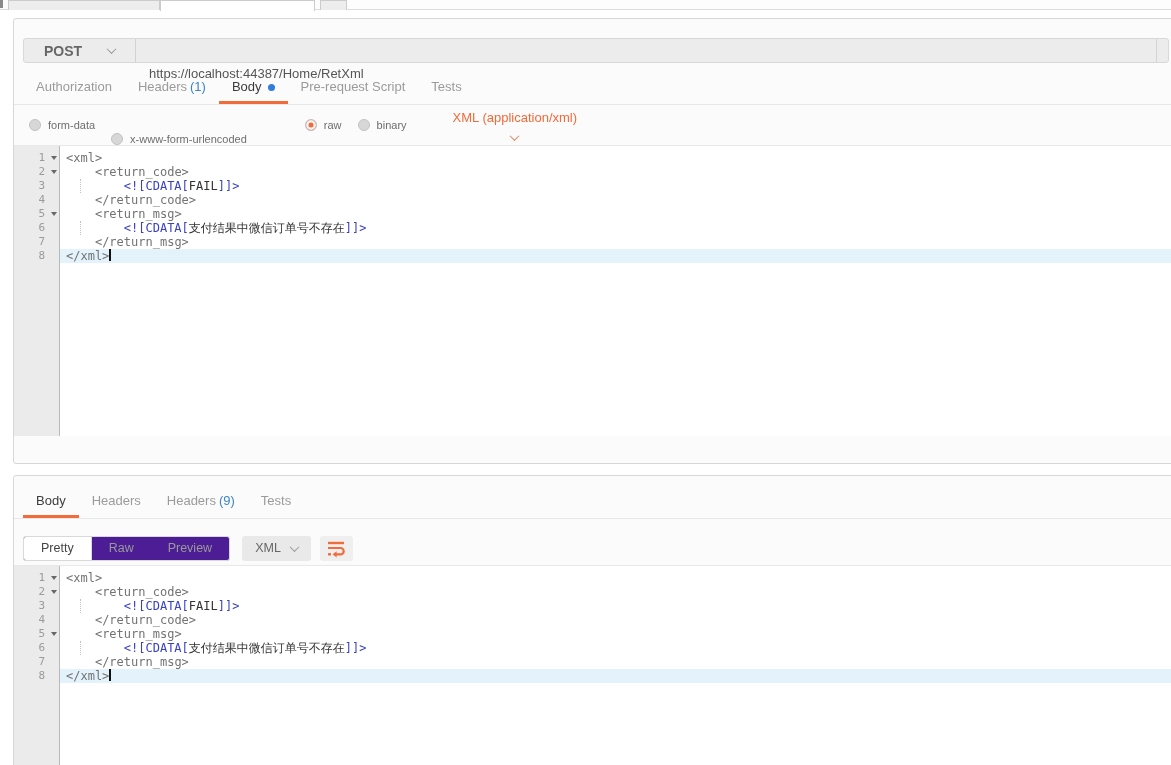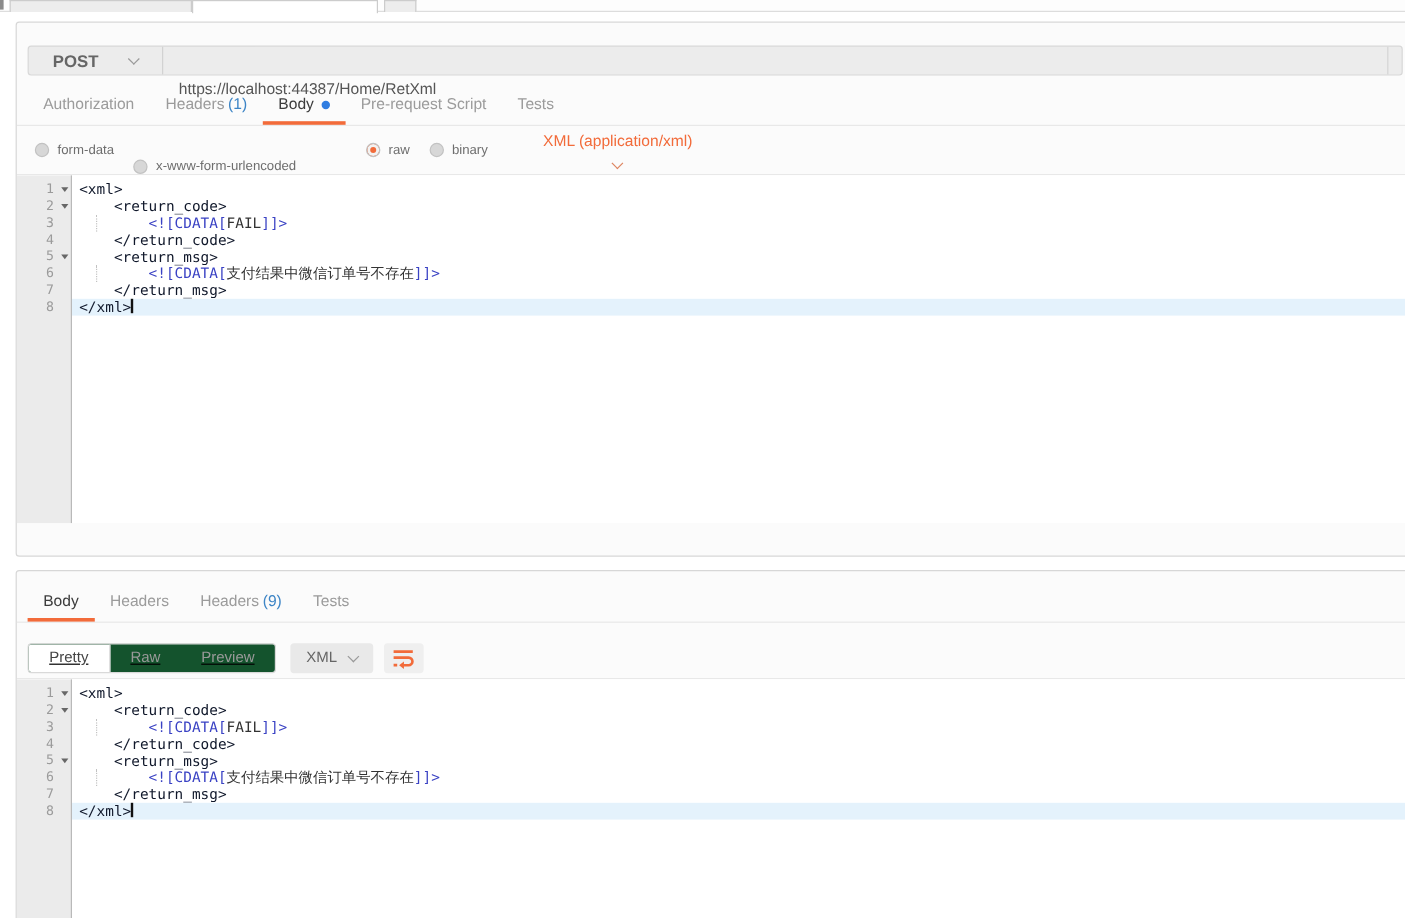--- a/index.html
+++ b/index.html
@@ -68,31 +68,31 @@
   .ed1 { height:290px; }
   .ed2 { height:240px; }
   .cm-row { display:flex; height:14px; line-height:14px; position:relative; }
   .cm-gut { width:46px; flex:none; text-align:right; padding-right:15px; color:#9b9b9b;
             font-size:11px; position:relative; z-index:1; }
   .fold { position:absolute; right:3px; top:5px; width:0; height:0;
           border-left:3.5px solid transparent; border-right:3.5px solid transparent;
           border-top:4.5px solid #676767; }
   .cm-line { flex:1; padding-left:6px; white-space:pre; color:#333; position:relative; }
   .cm-line.active { background:#e4f2fc; }
-  .t-tag { color:#0f172a; } .t-atom { color:#3a42c4; } .t-plain { color:#333; }
+  .t-tag { color:#737373; } .t-atom { color:#3a42c4; } .t-plain { color:#333; }
   .iguide { position:absolute; left:calc(6px + 2ch); top:0; height:100%;
             border-left:1px dotted #c2c2c2; }
   .cursor { display:inline-block; width:1.5px; height:12px; background:#111;
             vertical-align:-1px; }
 
   
   .toolbar { height:47px; border-bottom:1px solid #e8e8e8; display:flex;
              align-items:center; padding:12px 0 0 9px; }
-  .seg-group { display:inline-flex; height:25px; background:#14532d;
-               border:1px solid #d9d9d9; border-radius:3px; overflow:hidden;text-decoration:underline; }
+  .seg-group { display:inline-flex; height:25px; background:#4c1d95;
+               border:1px solid #d9d9d9; border-radius:3px; overflow:hidden; }
   .seg { padding:0 17px; font-size:12.5px; color:#999; display:flex; align-items:center;
          cursor:pointer; }
   .seg.active { background:#fff; color:#444; border-right:1px solid #d9d9d9; }
   .fmt-btn { margin-left:12px; height:25px; background:#e9e9e9; border-radius:3px;
              display:flex; align-items:center; gap:10px; padding:0 13px;
              font-size:12.5px; color:#666; cursor:pointer; }
   .wrap-btn { margin-left:9px; width:33px; height:25px; background:#efefef; border-radius:3px;
               display:flex; align-items:center; justify-content:center; cursor:pointer; }
 </style>
 </head>

